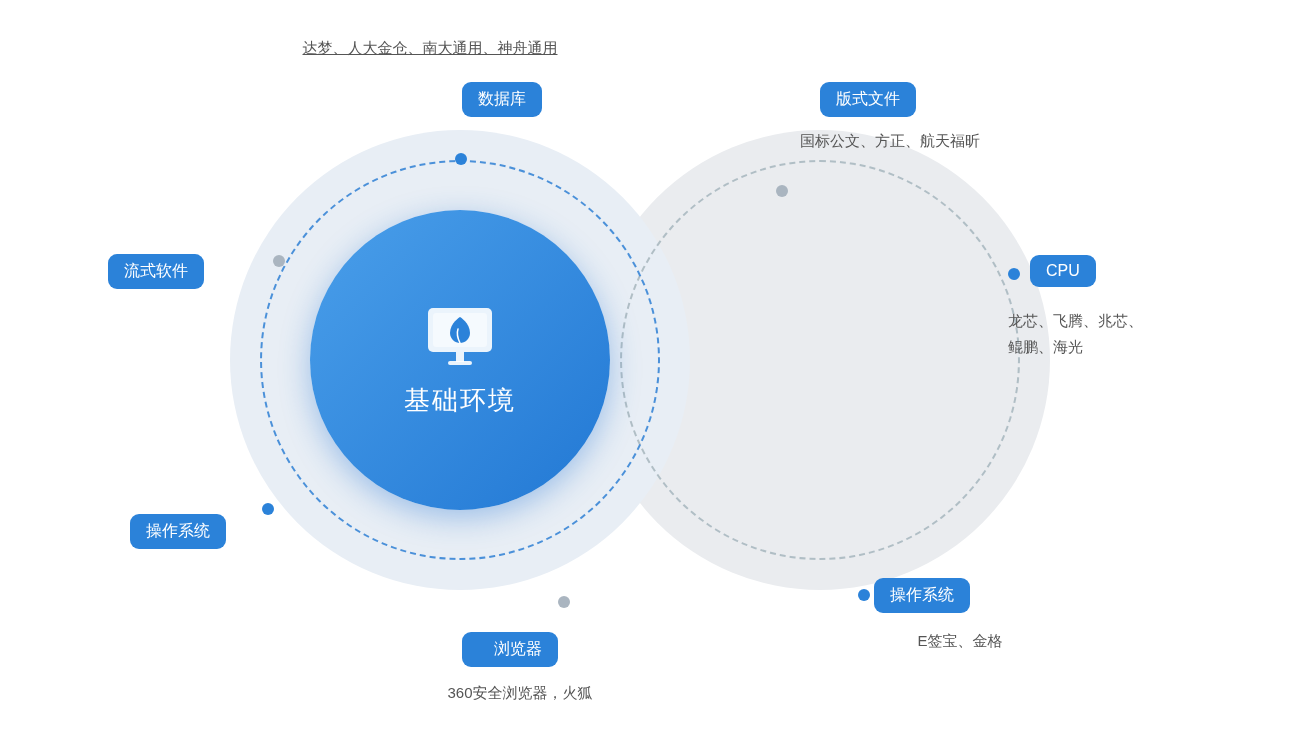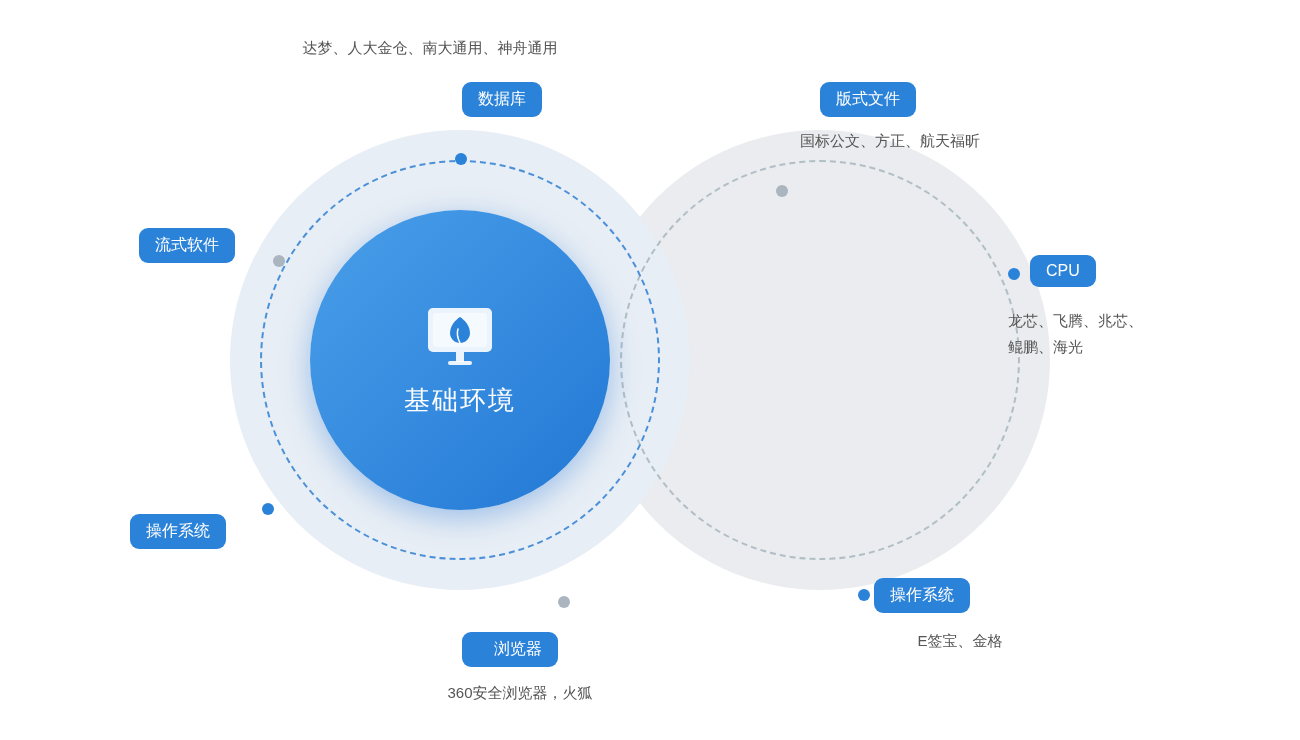--- a/index.html
+++ b/index.html
@@ -192,36 +192,36 @@
         <rect x="28" y="58" width="24" height="4" rx="2" fill="rgba(255,255,255,0.9)"></rect>
       </svg>
     </div>
     <span class="label">基础环境</span>
   </div>
 
 
   <div class="tag" style="left: 462px; top: 82px;">
     <span>数据库</span>
   </div>
-  <div class="tag-desc" style="left: 290px; top: 35px; width: 280px; text-align: center;">
+  <div class="tag-desc" style="left: 290px; top: 35px; width: 280px; text-align: center; text-decoration: underline;">
     <span>达梦、人大金仓、南大通用、神舟通用</span>
   </div>
 
   <div class="dot dot-blue" style="left: 455px; top: 153px;"></div>
 
   <div class="tag" style="left: 820px; top: 82px;">
     <span>版式文件</span>
   </div>
   <div class="tag-desc" style="left: 800px; top: 128px; width: 240px; text-align: left;">
     <span>国标公文、方正、航天福昕</span>
   </div>
 
   <div class="dot dot-gray" style="left: 776px; top: 185px;"></div>
 
-  <div class="tag" style="left: 108px; top: 228px; margin-left: 31px;">
+  <div class="tag" style="left: 108px; top: 254px;">
     <span>流式软件</span>
   </div>
 
   <div class="dot dot-gray" style="left: 273px; top: 255px;"></div>
 
   <div class="tag" style="left: 1030px; top: 255px;">
     <span>CPU</span>
   </div>
   <div class="tag-desc" style="left: 1008px; top: 308px; width: 220px; text-align: left;">
     <span style="white-space: pre-line;">龙芯、飞腾、兆芯、

